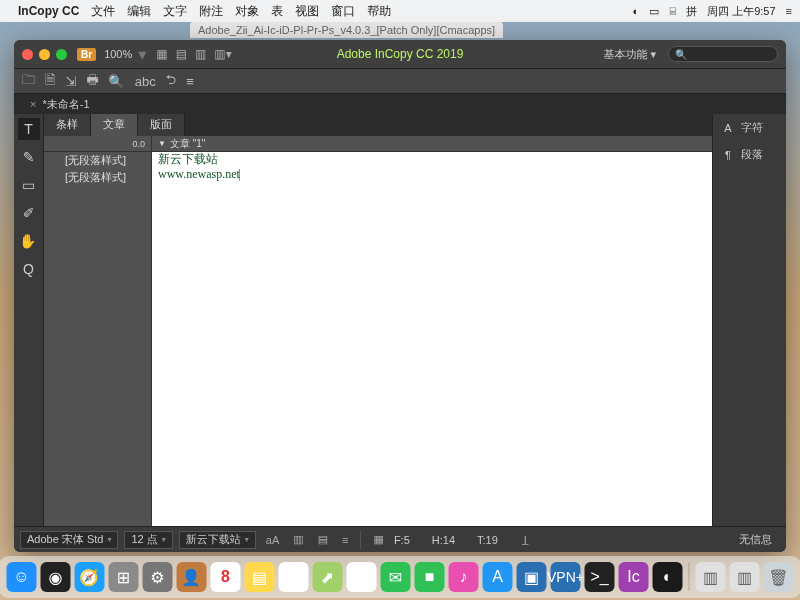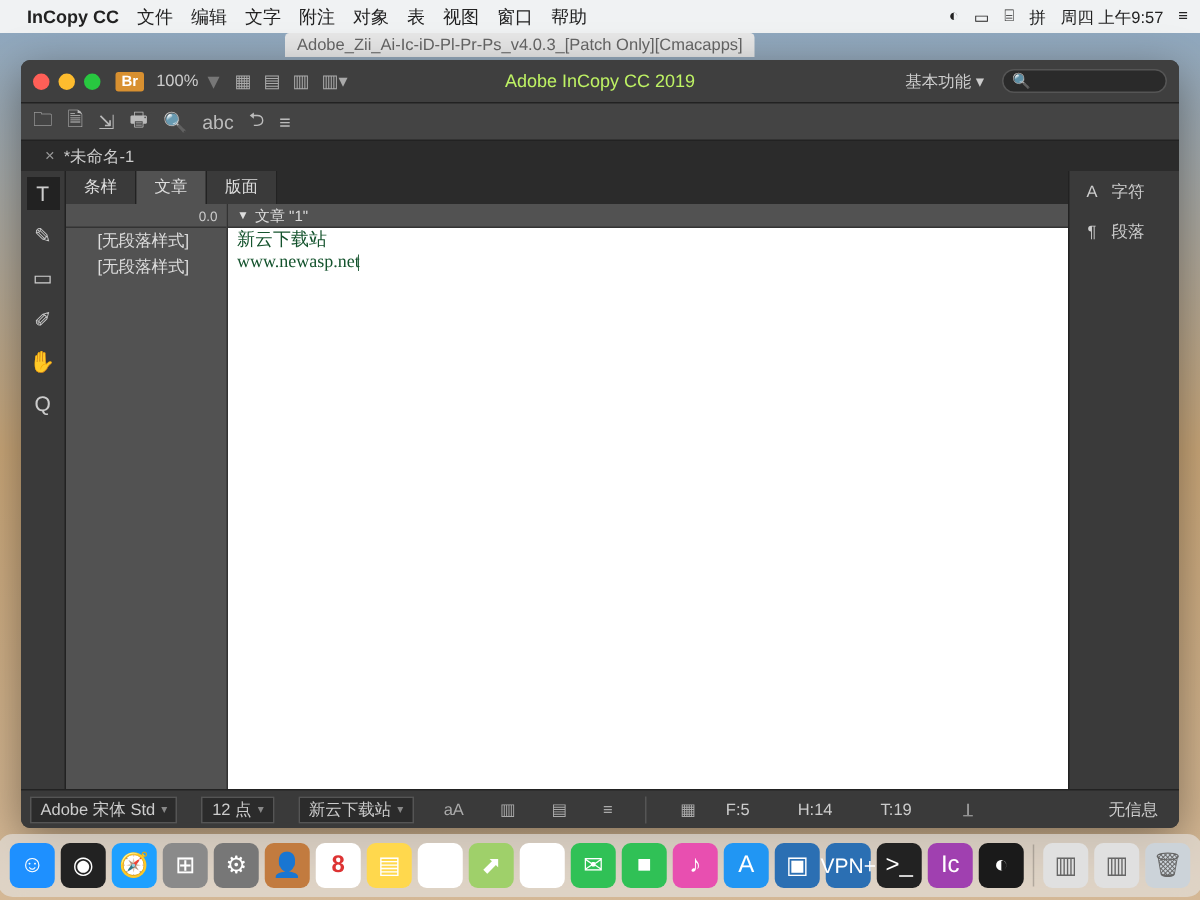--- a/index.html
+++ b/index.html
@@ -63,21 +63,21 @@
 .text-col .story-title-bar .tri { font-size: 8px; }
 .text-col .content-line { font-size: 12px; color: #14532d; padding: 0 6px; line-height: 15px; font-family: "SimSun", serif; }
 .cursor-caret:after { content: "|"; animation: blink 1s infinite; margin-left: -2px; }
 @keyframes blink { 50% { opacity: 0; } }
 
 .right-panel { width: 74px; background: #3a3a3a; border-left: 1px solid #222; }
 .right-panel .panel-item { display: flex; align-items: center; gap: 6px; padding: 6px 8px; font-size: 11px; color: #ccc; cursor: pointer; }
 .right-panel .panel-item .pi-icon { width: 14px; text-align: center; }
 
 
-.statusbar { height: 26px; background: #3a3a3a; border-top: 1px solid #222; display: flex; align-items: center; padding: 0 6px; gap: 16px; font-size: 11px; color: #ccc; }
+.statusbar { height: 26px; background: #3a3a3a; border-top: 1px solid #222; display: flex; align-items: center; padding: 0 6px; gap: 6px; font-size: 11px; color: #ccc; }
 .sb-field { background: #2b2b2b; border: 1px solid #555; padding: 2px 6px; display: flex; align-items: center; gap: 4px; height: 18px; }
 .sb-field .dd { color: #888; font-size: 8px; }
 .sb-sep { width: 1px; height: 18px; background: #555; margin: 0 2px; }
 .sb-icon { color: #aaa; padding: 0 4px; cursor: pointer; }
 .sb-right-text { margin-left: auto; margin-right: 8px; }
 
 
 .dock { position: absolute; bottom: 2px; left: 50%; transform: translateX(-50%); height: 42px; background: rgba(230,230,230,0.6); border-radius: 10px; display: flex; align-items: center; padding: 0 8px; gap: 4px; backdrop-filter: blur(8px); }
 .dock .dock-icon { width: 30px; height: 30px; border-radius: 6px; display: flex; align-items: center; justify-content: center; font-size: 16px; color: #fff; }
 .dock .dock-sep { width: 1px; height: 28px; background: rgba(0,0,0,0.2); margin: 0 2px; }

